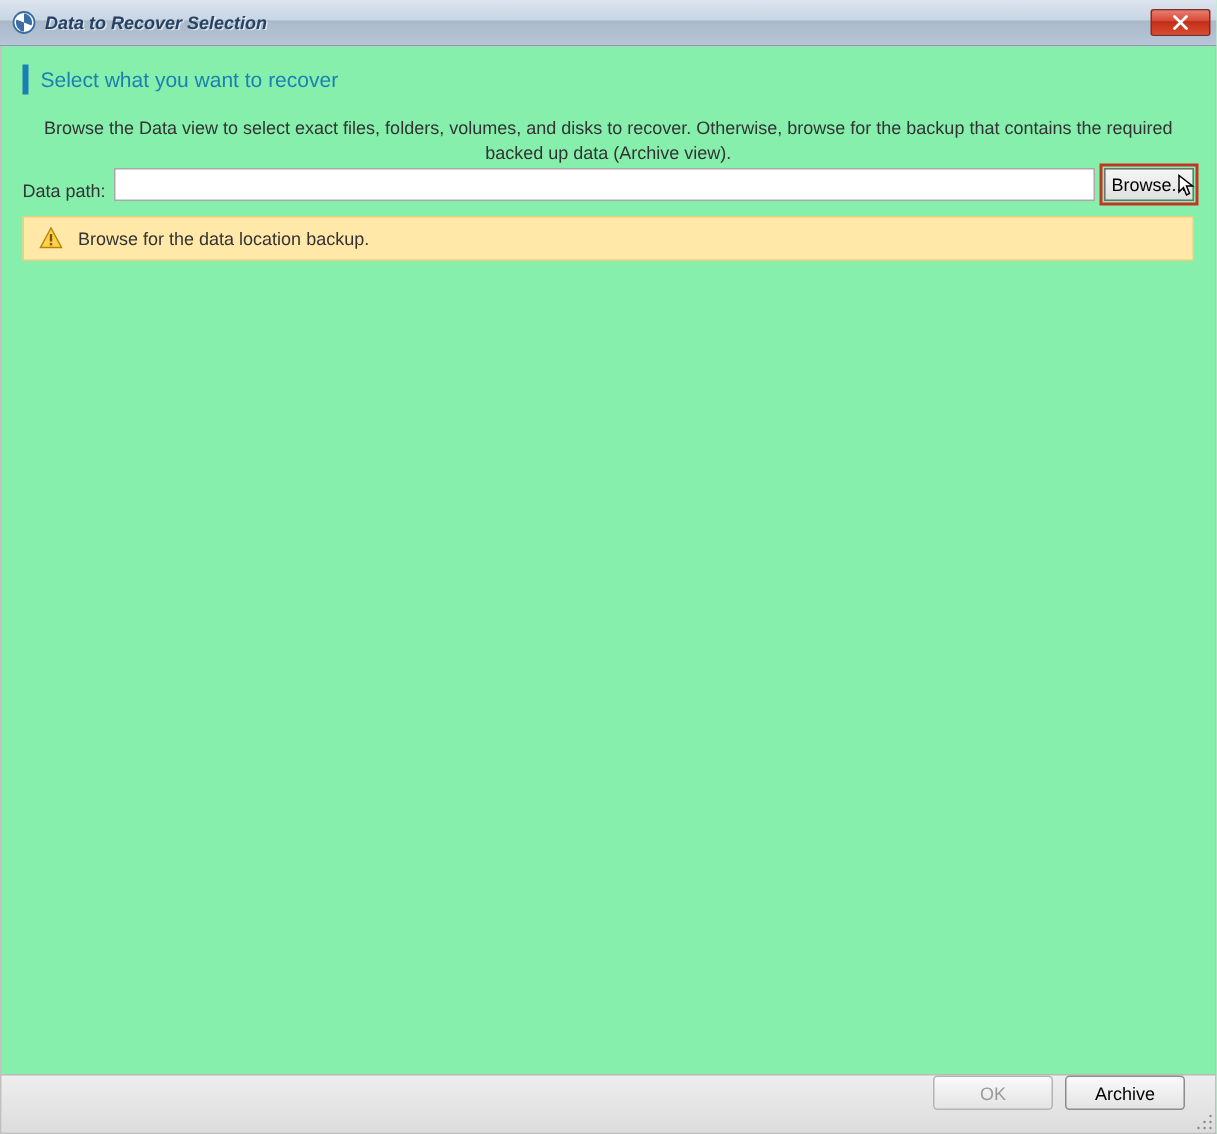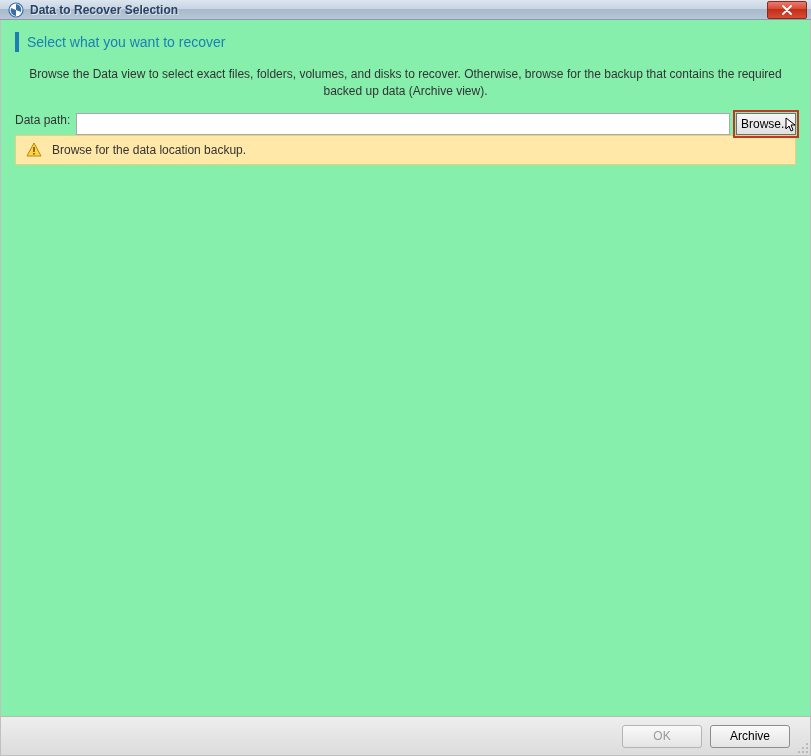--- a/index.html
+++ b/index.html
@@ -11,26 +11,27 @@
       font-family: Tahoma, "Segoe UI", Arial, sans-serif;
       font-size: 12px;
       background: #f0f0f0;
       width: 811px;
       height: 756px;
       overflow: hidden;
       display: flex;
       flex-direction: column;
     }
     .titlebar {
-      height: 20px;
+      height: 31px;
       background: linear-gradient(to bottom, #dce5ef 0%, #c8d5e3 45%, #a9b9cb 46%, #b8c6d6 100%);
       display: flex;
       align-items: center;
       padding: 0 4px 0 8px;
       border-bottom: 1px solid #8a9bb0;
+      font-style: italic;
     }
     .titlebar-icon {
       width: 16px;
       height: 16px;
       margin-right: 6px;
     }
     .titlebar-title {
       color: #264264;
       font-weight: bold;
       text-shadow: 1px 1px 0 rgba(255,255,255,0.6);
@@ -76,27 +77,26 @@
     .section-heading {
       color: #1b7fb3;
       font-size: 14px;
     }
     .instruction {
       text-align: center;
       color: #333;
       font-size: 12px;
       line-height: 1.45;
       padding: 0 10px;
-      margin-bottom: 12px;
     }
     .path-row {
       display: flex;
-      align-items: flex-start;
+      align-items: flex-end;
       gap: 6px;
-      margin-bottom: 0;
+      margin-bottom: 10px;
     }
     .path-label {
       color: #333;
       white-space: nowrap;
     }
     .path-input {
       flex: 1;
       height: 22px;
       border: 1px solid #a9a9a9;
       padding: 2px 4px;
@@ -141,21 +141,20 @@
       flex: 1;
     }
     .footer {
       height: 40px;
       background: linear-gradient(to bottom, #eeeeee, #dcdcdc);
       border-top: 1px solid #b9b9b9;
       border-left: 1px solid #c0c0c0;
       border-right: 1px solid #c0c0c0;
       border-bottom: 1px solid #c0c0c0;
       display: flex;
-      align-items: center;
       justify-content: flex-end;
       padding: 0 20px 0 10px;
       gap: 8px;
     }
     .footer-btn {
       width: 80px;
       height: 23px;
       background: linear-gradient(to bottom, #fafafa, #e4e4e4);
       border: 1px solid #8d8d8d;
       border-radius: 3px;

